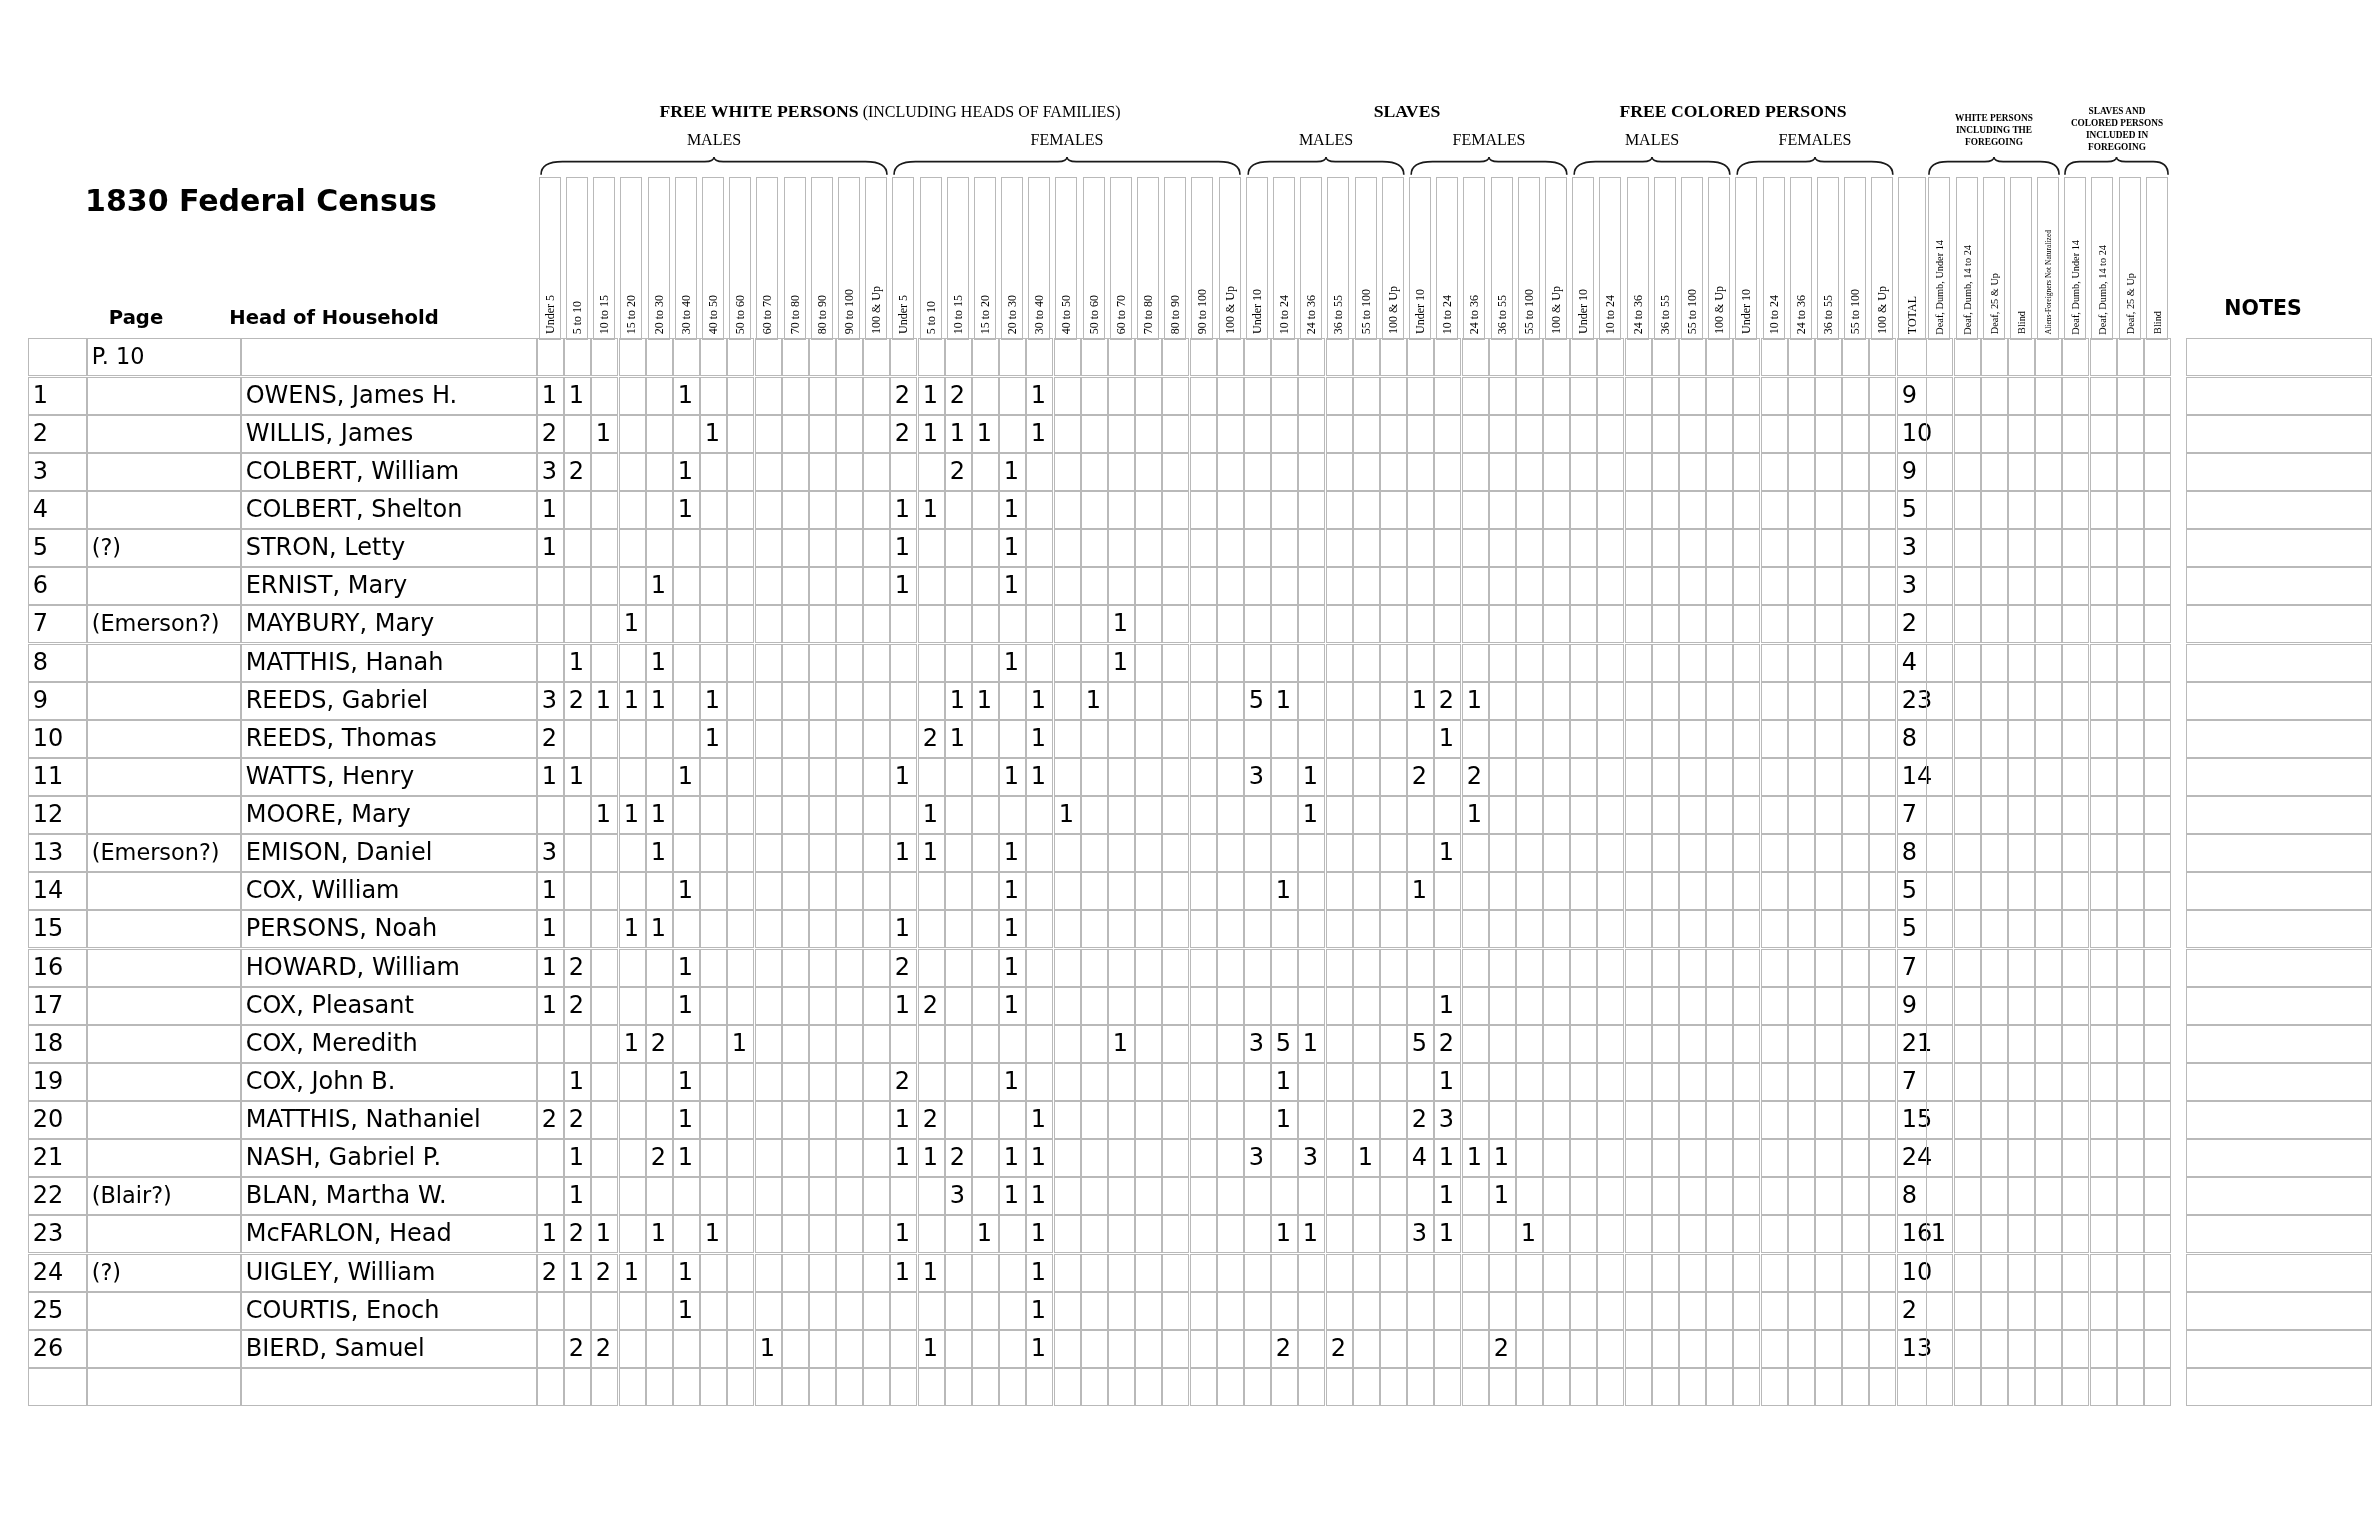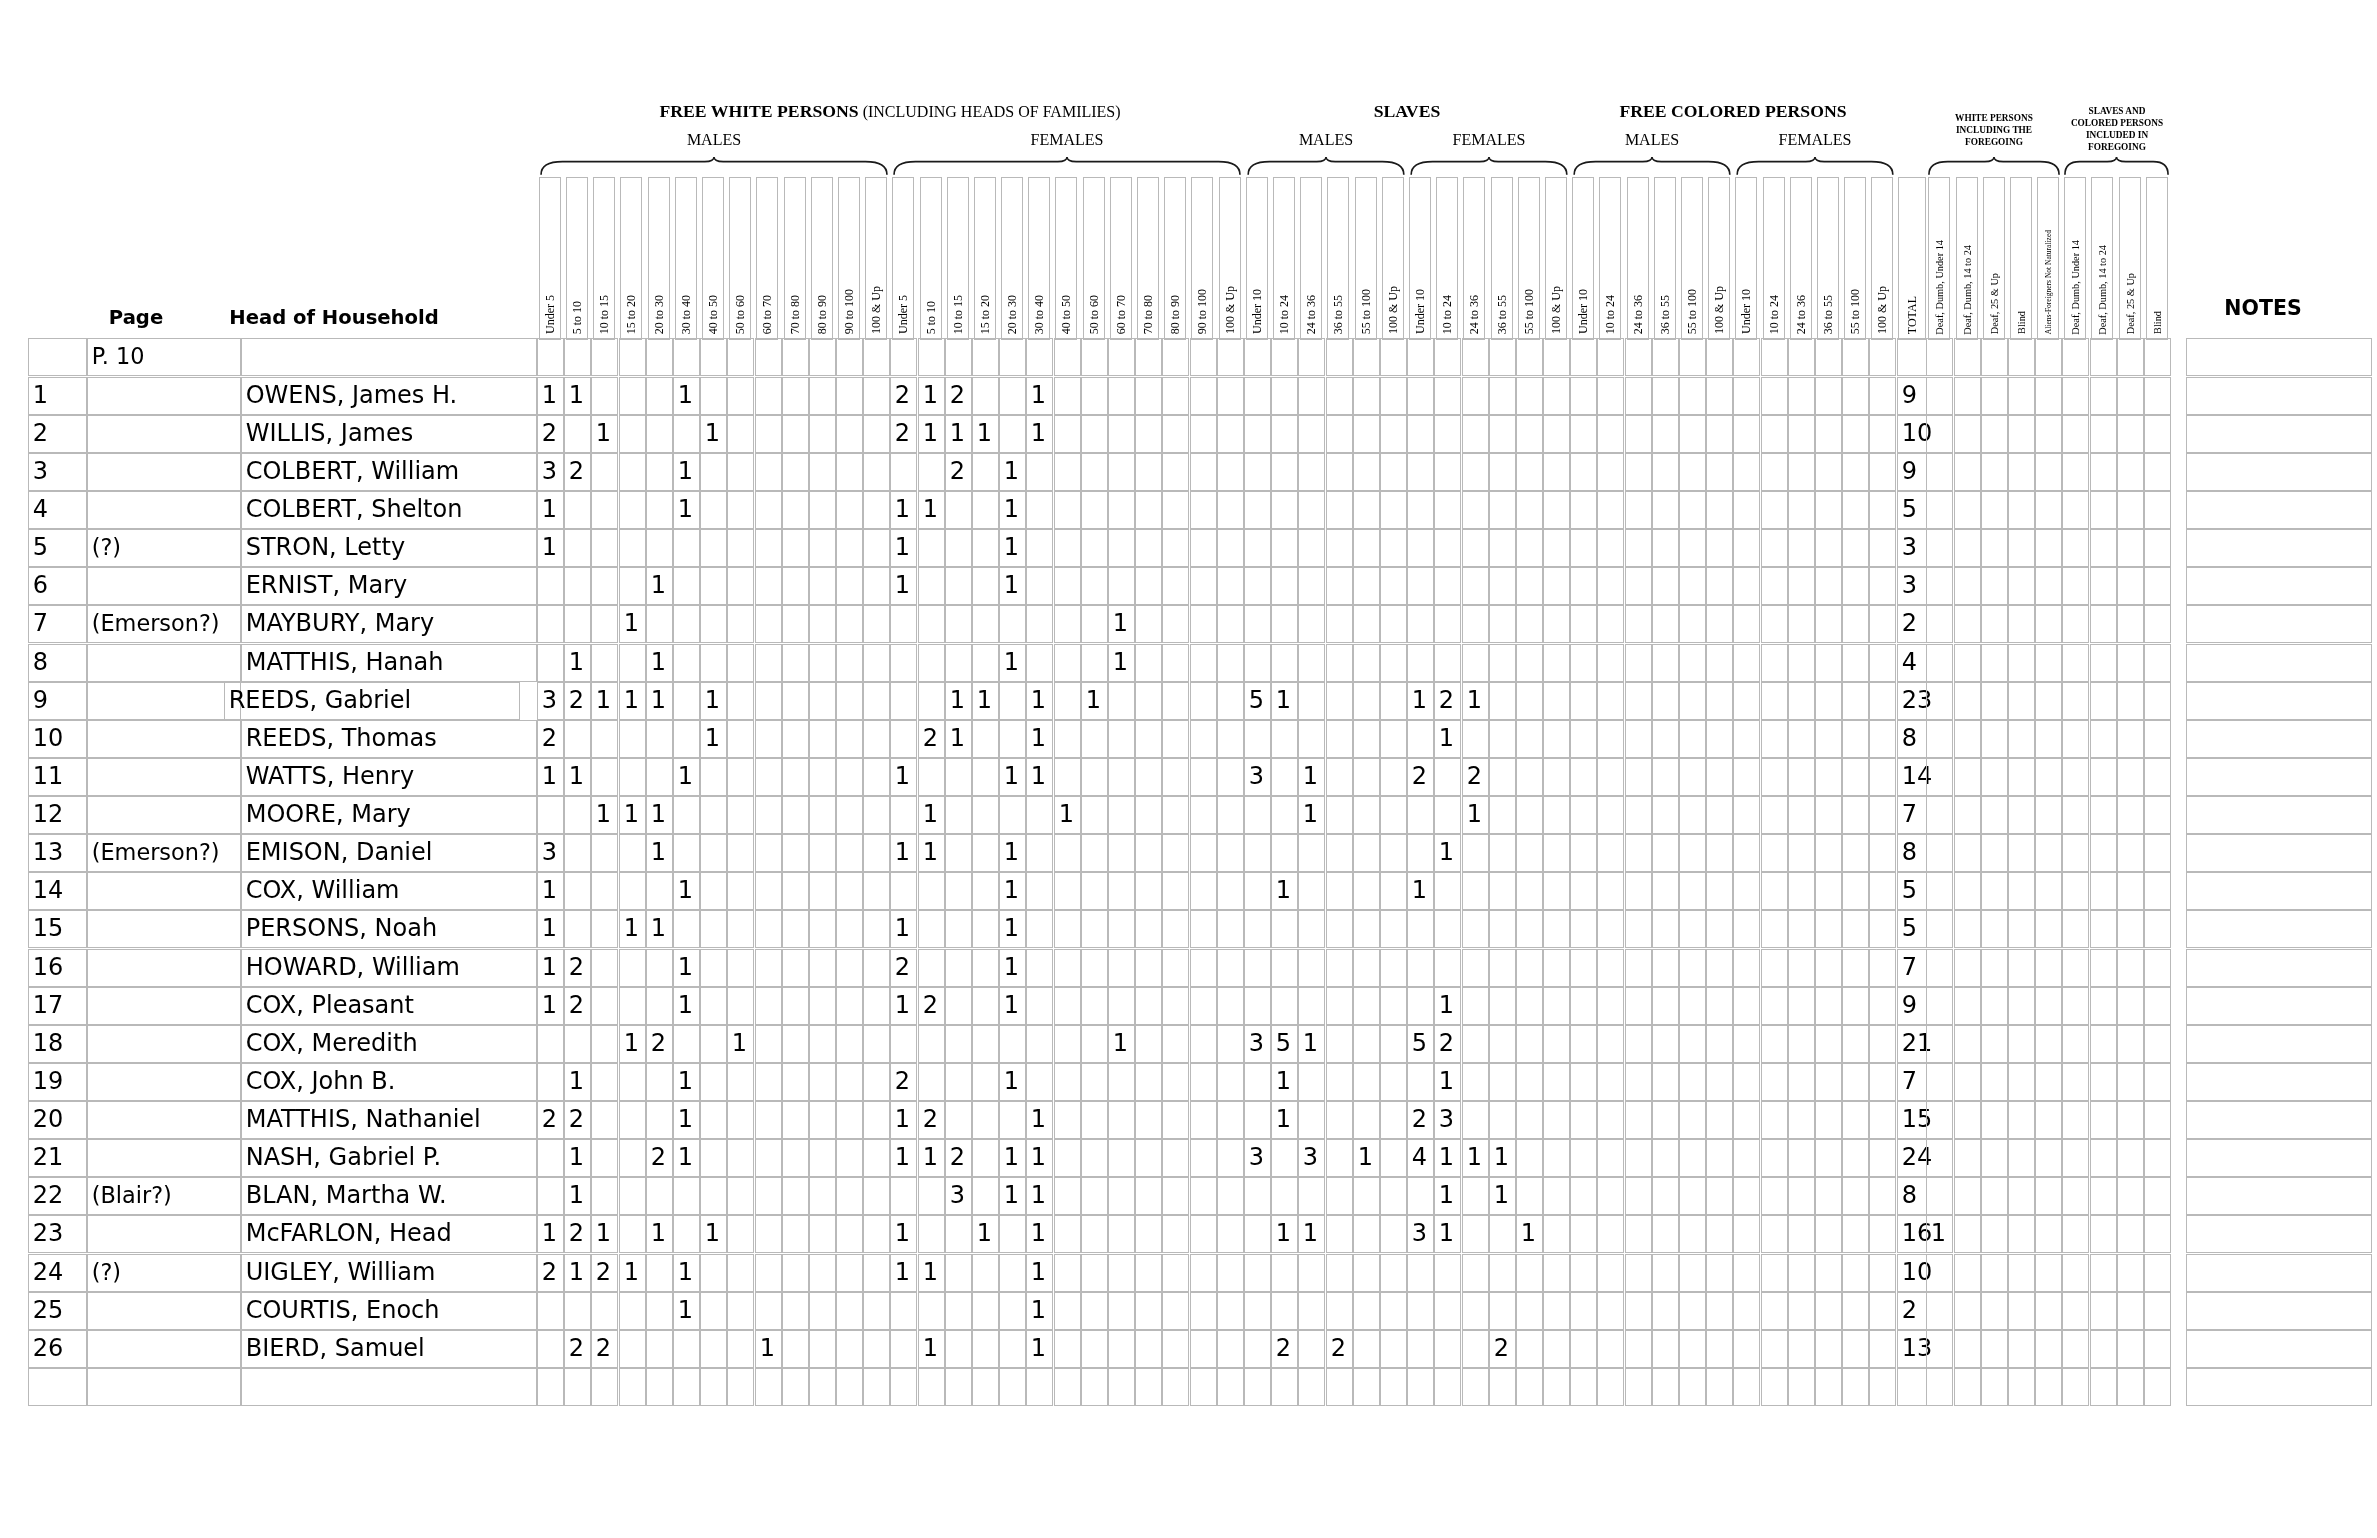--- a/index.html
+++ b/index.html
@@ -21,20 +21,21 @@
           transform:translateX(-50%) rotate(180deg);white-space:nowrap;
           font-family:"Liberation Serif",serif;color:#000;}
   .cell{position:absolute;border:0.9px solid var(--grid);box-sizing:border-box;
         font-size:24px;line-height:35px;padding-left:3.7px;overflow:visible;white-space:nowrap;}
   .brace{position:absolute;}
 </style>
 </head>
 <body>
 
 <div class="canvas">
+  <div class="title-line" style="top:183px;">1830 Federal Census</div>
   <div class="col-label" style="left:136px;top:306px;">Page</div>
   <div class="col-label" style="left:334px;top:306px;">Head of Household</div>
   <div class="notes-label" style="left:2263px;top:296px;">NOTES</div>
   <div id="built">
       <div class="brace" style="left: 540px; top: 156px; width: 348px; height: 20.5px;"><svg width="348" height="20.5" viewBox="0 0 373.203 22">
           <path d="M1,20 Q1,6 24,6 L176.60499999999973,6 Q186.60499999999973,6 186.60499999999973,1 Q186.60499999999973,6 196.60499999999973,6 L349.20999999999947,6 Q372.20999999999947,6 372.20999999999947,20" fill="none" stroke="#1a1a1a" stroke-width="1.8"></path>
         </svg></div>
       <div class="sub-title" style="left: 714px; top: 131px;">MALES</div>
       <div class="brace" style="left: 893px; top: 156px; width: 348px; height: 20.5px;"><svg width="348" height="20.5" viewBox="0 0 373.203 22">
           <path d="M1,20 Q1,6 24,6 L176.6050000000003,6 Q186.6050000000003,6 186.6050000000003,1 Q186.6050000000003,6 196.6050000000003,6 L349.2100000000006,6 Q372.2100000000006,6 372.2100000000006,20" fill="none" stroke="#1a1a1a" stroke-width="1.8"></path>
@@ -823,21 +824,21 @@
       <div class="cell" style="left: 1981px; top: 644px; width: 27px; height: 38px; line-height: 34px;"></div>
       <div class="cell" style="left: 2008px; top: 644px; width: 27px; height: 38px; line-height: 34px;"></div>
       <div class="cell" style="left: 2035px; top: 644px; width: 27px; height: 38px; line-height: 34px;"></div>
       <div class="cell" style="left: 2062px; top: 644px; width: 27px; height: 38px; line-height: 34px;"></div>
       <div class="cell" style="left: 2090px; top: 644px; width: 27px; height: 38px; line-height: 34px;"></div>
       <div class="cell" style="left: 2117px; top: 644px; width: 27px; height: 38px; line-height: 34px;"></div>
       <div class="cell" style="left: 2144px; top: 644px; width: 27px; height: 38px; line-height: 34px;"></div>
       <div class="cell" style="left: 2186px; top: 644px; width: 186px; height: 38px; line-height: 34px;"></div>
       <div class="cell" style="left: 28px; top: 682px; width: 59px; height: 38px; line-height: 34px;">9</div>
       <div class="cell" style="left: 87px; top: 682px; width: 154px; height: 38px; line-height: 34px; font-size: 22.4px;"></div>
-      <div class="cell" style="left: 224px; top: 682px; width: 296px; height: 38px; line-height: 34px;">REEDS, Gabriel</div>
+      <div class="cell" style="left: 241px; top: 682px; width: 296px; height: 38px; line-height: 34px;">REEDS, Gabriel</div>
       <div class="cell" style="left: 537px; top: 682px; width: 27px; height: 38px; line-height: 34px;">3</div>
       <div class="cell" style="left: 564px; top: 682px; width: 27px; height: 38px; line-height: 34px;">2</div>
       <div class="cell" style="left: 591px; top: 682px; width: 27px; height: 38px; line-height: 34px;">1</div>
       <div class="cell" style="left: 619px; top: 682px; width: 27px; height: 38px; line-height: 34px;">1</div>
       <div class="cell" style="left: 646px; top: 682px; width: 27px; height: 38px; line-height: 34px;">1</div>
       <div class="cell" style="left: 673px; top: 682px; width: 27px; height: 38px; line-height: 34px;"></div>
       <div class="cell" style="left: 700px; top: 682px; width: 27px; height: 38px; line-height: 34px;">1</div>
       <div class="cell" style="left: 727px; top: 682px; width: 27px; height: 38px; line-height: 34px;"></div>
       <div class="cell" style="left: 755px; top: 682px; width: 27px; height: 38px; line-height: 34px;"></div>
       <div class="cell" style="left: 782px; top: 682px; width: 27px; height: 38px; line-height: 34px;"></div>

